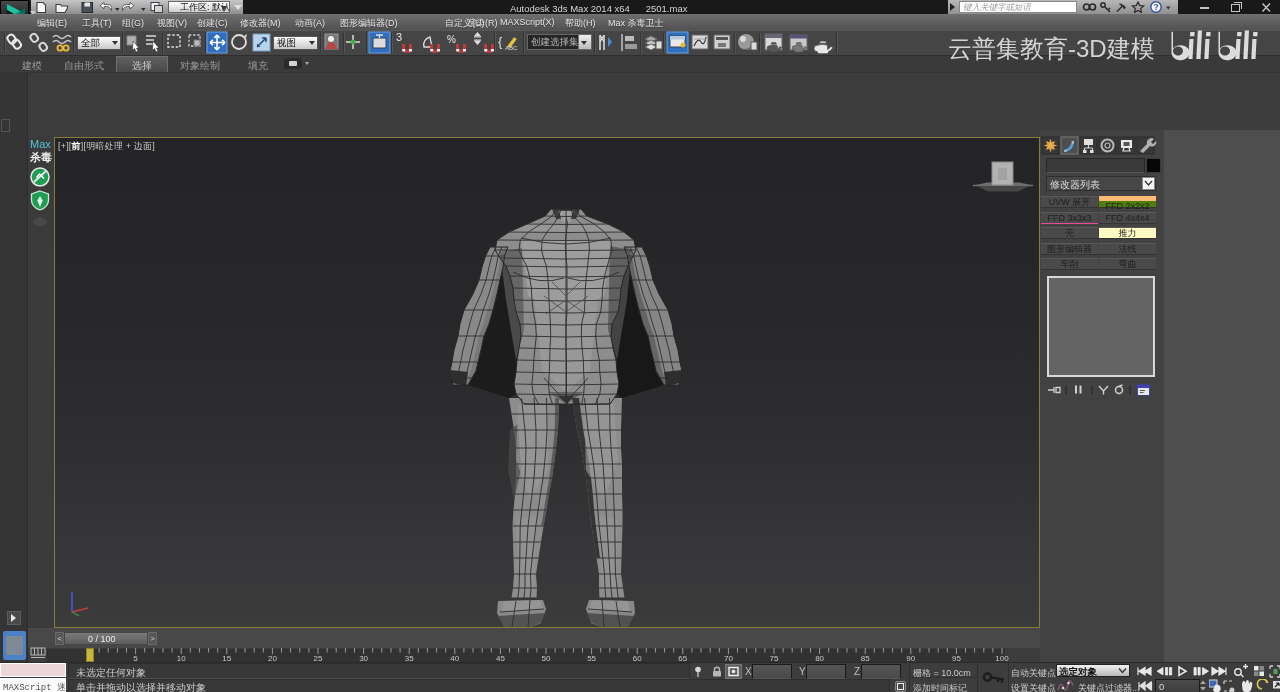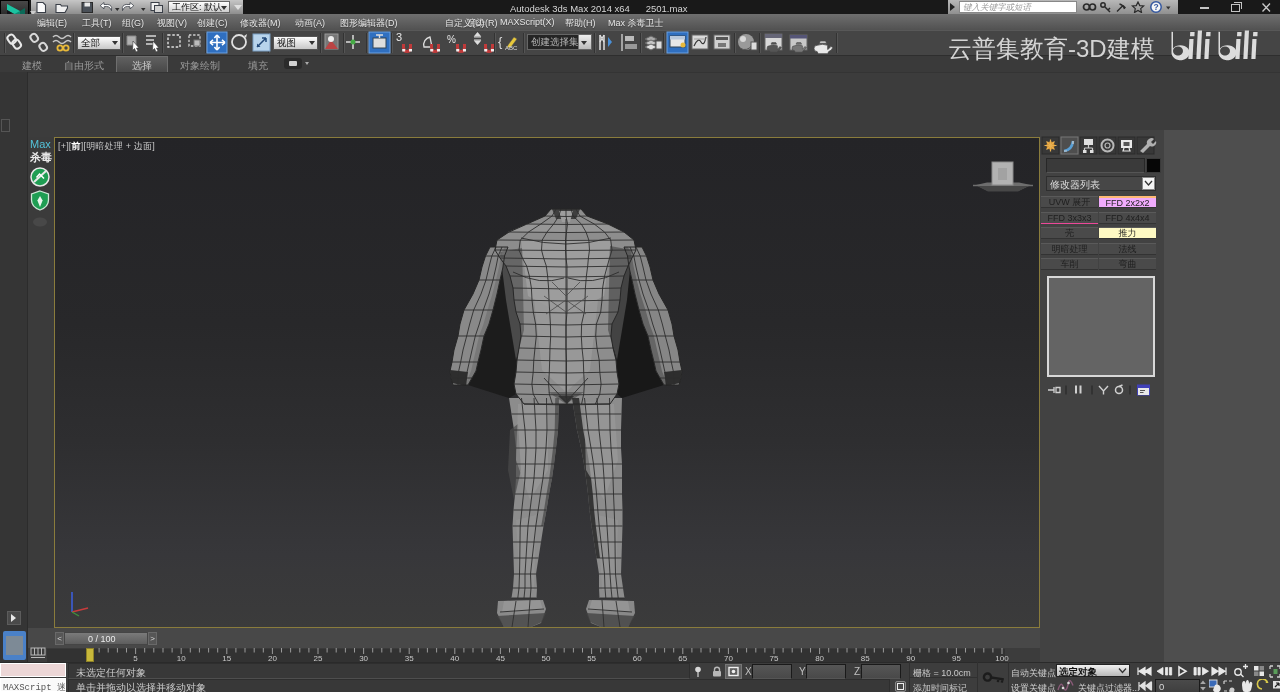--- a/index.html
+++ b/index.html
@@ -27,21 +27,21 @@
   <path d="M22 3.5 h4.5 l1 1.5 h6 v2 l-2.5 4.5 h-9 z" fill="#f0f0f0" stroke="#3a3f48" stroke-width="1.1"></path>
   <rect x="48" y="1.5" width="10.5" height="10" fill="#4a5058" stroke="#2a2a2a"></rect>
   <rect x="50.5" y="1.5" width="5.5" height="4" fill="#e8e8e8"></rect>
   <path d="M70 1.5 l-3.8 3.2 l3.8 3.2 l0 -2.1 q5.5 -1.6 7.5 3.8 q1.6 -7.5 -7.5 -6 z" fill="#fff" stroke="#3a3f48" stroke-width="0.8"></path>
   <path d="M81 7 h4.5 l-2.2 3 z" fill="#2e2e2e"></path>
   <path d="M96 1.5 l3.8 3.2 l-3.8 3.2 l0 -2.1 q-5.5 -1.6 -7.5 3.8 q-1.6 -7.5 7.5 -6 z" fill="#fff" stroke="#3a3f48" stroke-width="0.8"></path>
   <path d="M107 7 h4.5 l-2.2 3 z" fill="#2e2e2e"></path>
   <rect x="117" y="1.5" width="8" height="8" fill="#f2f2f2" stroke="#3a3f48"></rect>
   <rect x="120.5" y="4.5" width="8" height="7" fill="#d2d2d2" stroke="#3a3f48"></rect>
 </svg>
-<div class="abs txt" style="left:168px;top:1px;width:62px;height:12px;background:linear-gradient(#ffffff,#cdcdcd);border:1px solid #666;font-size:9px;color:#111;line-height:11px;padding-left:3px;box-sizing:border-box;">工作区: 默认</div>
+<div class="abs txt" style="left:168px;top:1px;width:62px;height:12px;background:linear-gradient(#ffffff,#cdcdcd);border:1px solid #666;font-size:9px;color:#111;line-height:11px;padding-left:11px;box-sizing:border-box;">工作区: 默认</div>
 <div class="abs" style="left:221px;top:6px;width:0;height:0;border-left:3px solid transparent;border-right:3px solid transparent;border-top:4px solid #333;"></div>
 <div class="abs" style="left:234px;top:5px;width:0;height:0;border-left:4px solid transparent;border-right:4px solid transparent;border-top:5px solid #e0e0e0;"></div>
 <div class="abs txt" style="left:510px;top:2.5px;font-size:9.5px;color:#d6d6d6;">Autodesk 3ds Max  2014 x64&nbsp;&nbsp;&nbsp;&nbsp;&nbsp;&nbsp;2501.max</div>
 <div class="abs" style="left:948px;top:0;width:230px;height:14px;background:linear-gradient(#b8b8b8,#909090);"></div>
 <div class="abs" style="left:950px;top:3px;width:0;height:0;border-top:4px solid transparent;border-bottom:4px solid transparent;border-left:5px solid #222;"></div>
 <div class="abs txt" style="left:959px;top:1px;width:118px;height:12px;background:#fff;border:1px solid #888;box-sizing:border-box;font-size:8.5px;font-style:italic;color:#999;line-height:10px;padding-left:3px;">键入关键字或短语</div>
 <svg class="abs" style="left:1082px;top:1px;" width="95" height="12">
   <circle cx="4.5" cy="6" r="3" fill="none" stroke="#2a2a2a" stroke-width="1.7"></circle>
   <circle cx="10.5" cy="6" r="3" fill="none" stroke="#2a2a2a" stroke-width="1.7"></circle>
   <circle cx="21" cy="4" r="2.2" fill="none" stroke="#2a2a2a" stroke-width="1.5"></circle>
@@ -370,26 +370,26 @@
 
 <div class="abs" style="left:1046px;top:158px;width:97px;height:13px;background:#3a3a3a;border:1px solid #272727;border-bottom-color:#555;"></div>
 <div class="abs" style="left:1146px;top:158px;width:13px;height:13px;background:#060606;border:1px solid #3a3a3a;"></div>
 <div class="abs" style="left:1046px;top:176px;width:110px;height:15px;background:#474747;border:1px solid #2e2e2e;box-sizing:border-box;"></div>
 <div class="abs txt" style="left:1050px;top:178px;font-size:10px;color:#dcdcdc;">修改器列表</div>
 <div class="abs" style="left:1142px;top:177px;width:13px;height:13px;background:#f4f4f4;border:1px solid #888;box-sizing:border-box;"></div>
 <svg class="abs" style="left:1143px;top:179px;" width="11" height="9">
     <path d="M2 2 l3.5 4 l3.5 -4" stroke="#333" stroke-width="1.3" fill="none"></path>
   </svg>
 <div class="abs" style="left:1041px;top:196px;width:57px;height:12px;background:#4a4a4a;border-top:1px solid #5a5a5a;border-bottom:1px solid #333;box-sizing:border-box;text-align:center;font-size:9px;color:#1e1e1e;line-height:11px;">UVW 展开</div>
-<div class="abs" style="left:1099px;top:196px;width:57px;height:12px;background:#f0abfc;border-top:2px solid #fdba74;border-bottom:1px solid #333;box-sizing:border-box;text-align:center;font-size:9px;color:#1e1e1e;line-height:11px;">FFD 2x2x2</div>
+<div class="abs" style="left:1099px;top:196px;width:57px;height:12px;background:#4d7c0f;border-top:5px solid #fdba74;border-bottom:1px solid #333;box-sizing:border-box;text-align:center;font-size:9px;color:#1e1e1e;line-height:11px;">FFD 2x2x2</div>
 <div class="abs" style="left:1041px;top:211.5px;width:57px;height:12px;background:#4a4a4a;border-top:1px solid #5a5a5a;border-bottom:1px solid #ec4899;box-sizing:border-box;text-align:center;font-size:9px;color:#1e1e1e;line-height:11px;">FFD 3x3x3</div>
 <div class="abs" style="left:1099px;top:211.5px;width:57px;height:12px;background:#4a4a4a;border-top:1px solid #5a5a5a;border-bottom:1px solid #333;box-sizing:border-box;text-align:center;font-size:9px;color:#1e1e1e;line-height:11px;">FFD 4x4x4</div>
 <div class="abs" style="left:1041px;top:227.0px;width:57px;height:12px;background:#4a4a4a;border-top:1px solid #5a5a5a;border-bottom:1px solid #333;box-sizing:border-box;text-align:center;font-size:9px;color:#1e1e1e;line-height:11px;">壳</div>
 <div class="abs" style="left:1099px;top:227.0px;width:57px;height:12px;background:#fef9c3;border-top:1px solid #5a5a5a;border-bottom:1px solid #333;box-sizing:border-box;text-align:center;font-size:9px;color:#1e1e1e;line-height:11px;">推力</div>
-<div class="abs" style="left:1041px;top:242.5px;width:57px;height:12px;background:#4a4a4a;border-top:1px solid #5a5a5a;border-bottom:1px solid #333;box-sizing:border-box;text-align:center;font-size:9px;color:#1e1e1e;line-height:11px;">明暗处理</div>
+<div class="abs" style="left:1041px;top:242.5px;width:57px;height:12px;background:#4a4a4a;border-top:1px solid #5a5a5a;border-bottom:1px solid #333;box-sizing:border-box;text-align:center;font-size:9px;color:#1e1e1e;line-height:11px;">图形编辑器</div>
 <div class="abs" style="left:1099px;top:242.5px;width:57px;height:12px;background:#4a4a4a;border-top:1px solid #5a5a5a;border-bottom:1px solid #333;box-sizing:border-box;text-align:center;font-size:9px;color:#1e1e1e;line-height:11px;">法线</div>
 <div class="abs" style="left:1041px;top:258.0px;width:57px;height:12px;background:#4a4a4a;border-top:1px solid #5a5a5a;border-bottom:1px solid #333;box-sizing:border-box;text-align:center;font-size:9px;color:#1e1e1e;line-height:11px;">车削</div>
 <div class="abs" style="left:1099px;top:258.0px;width:57px;height:12px;background:#4a4a4a;border-top:1px solid #5a5a5a;border-bottom:1px solid #333;box-sizing:border-box;text-align:center;font-size:9px;color:#1e1e1e;line-height:11px;">弯曲</div>
 
 <div class="abs" style="left:1047px;top:276px;width:108px;height:101px;background:#646464;border:2px solid #d8d8d8;box-sizing:border-box;"></div>
 <svg class="abs" style="left:1046px;top:383px;" width="112" height="14">
   <path d="M2 7 h6 M8 4 v6 M10 4.5 h4 v5 h-4 z" stroke="#d0d0d0" stroke-width="1.3" fill="none"></path>
   <path d="M20 2.5 v9" stroke="#2e2e2e" stroke-width="1.5"></path>
   <path d="M30 2.5 v8 M34.5 2.5 v8" stroke="#d0d0d0" stroke-width="2"></path>
   <path d="M46 2.5 v9" stroke="#2e2e2e" stroke-width="1.5"></path>

